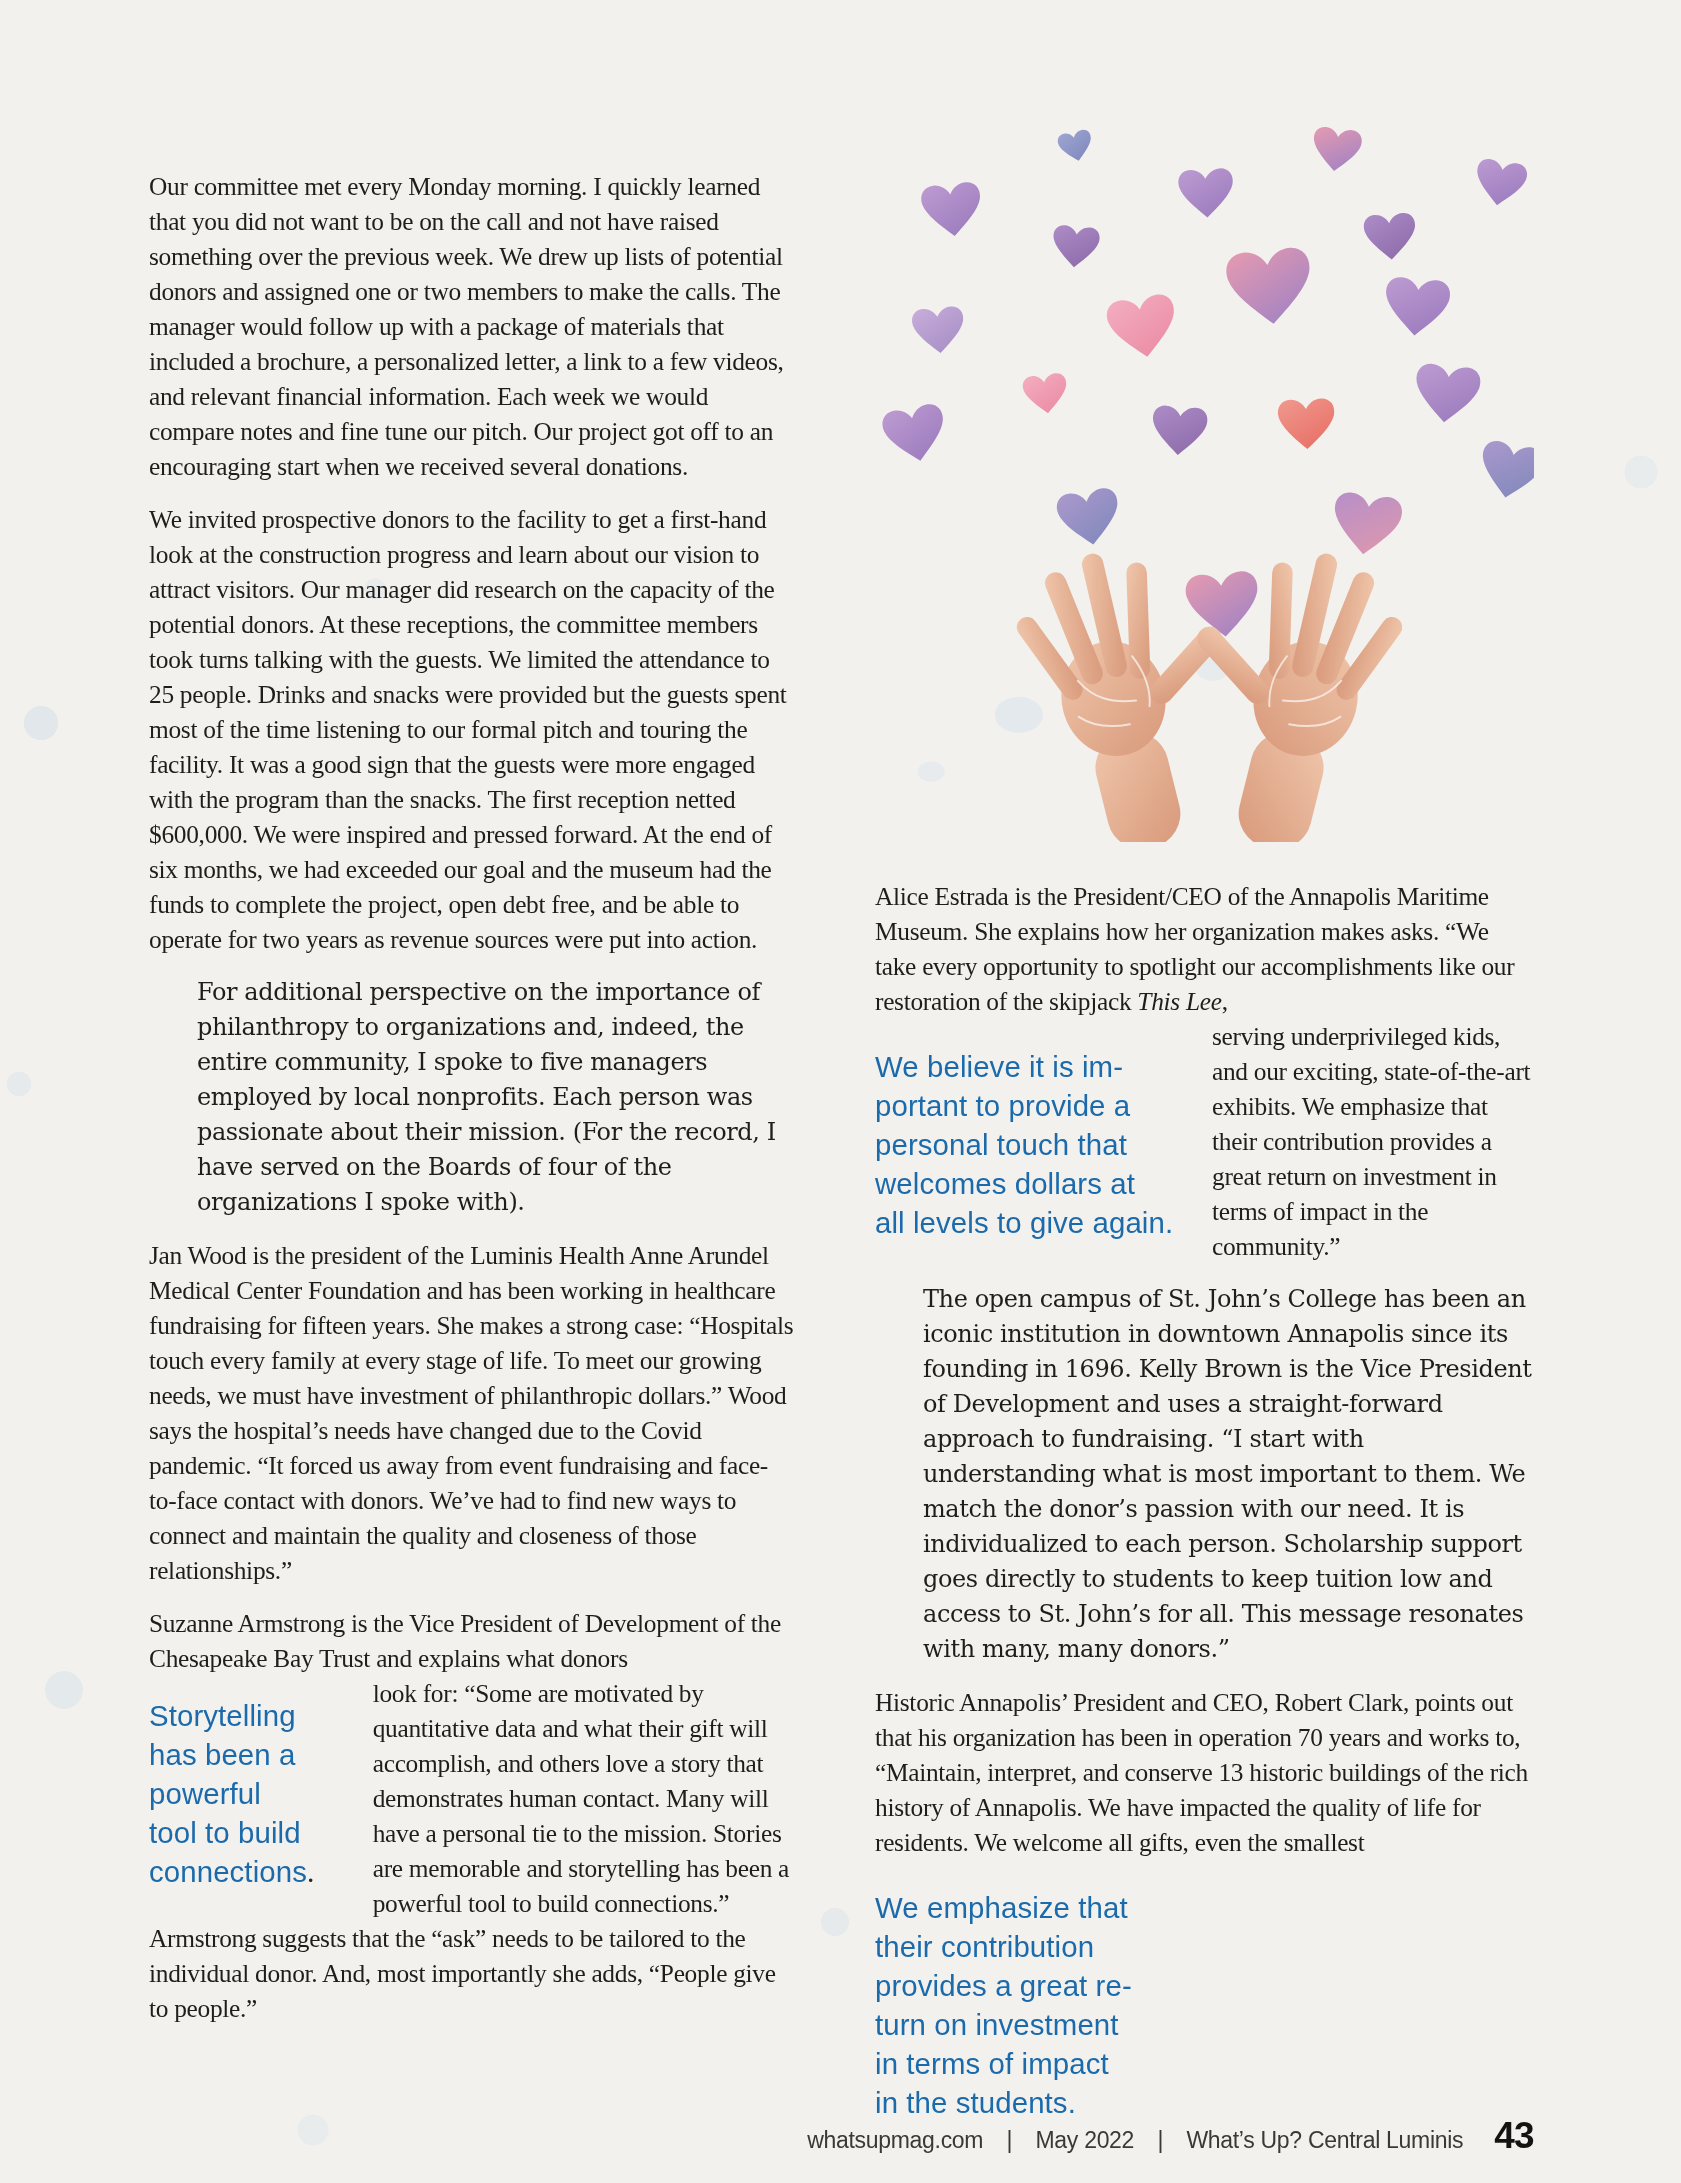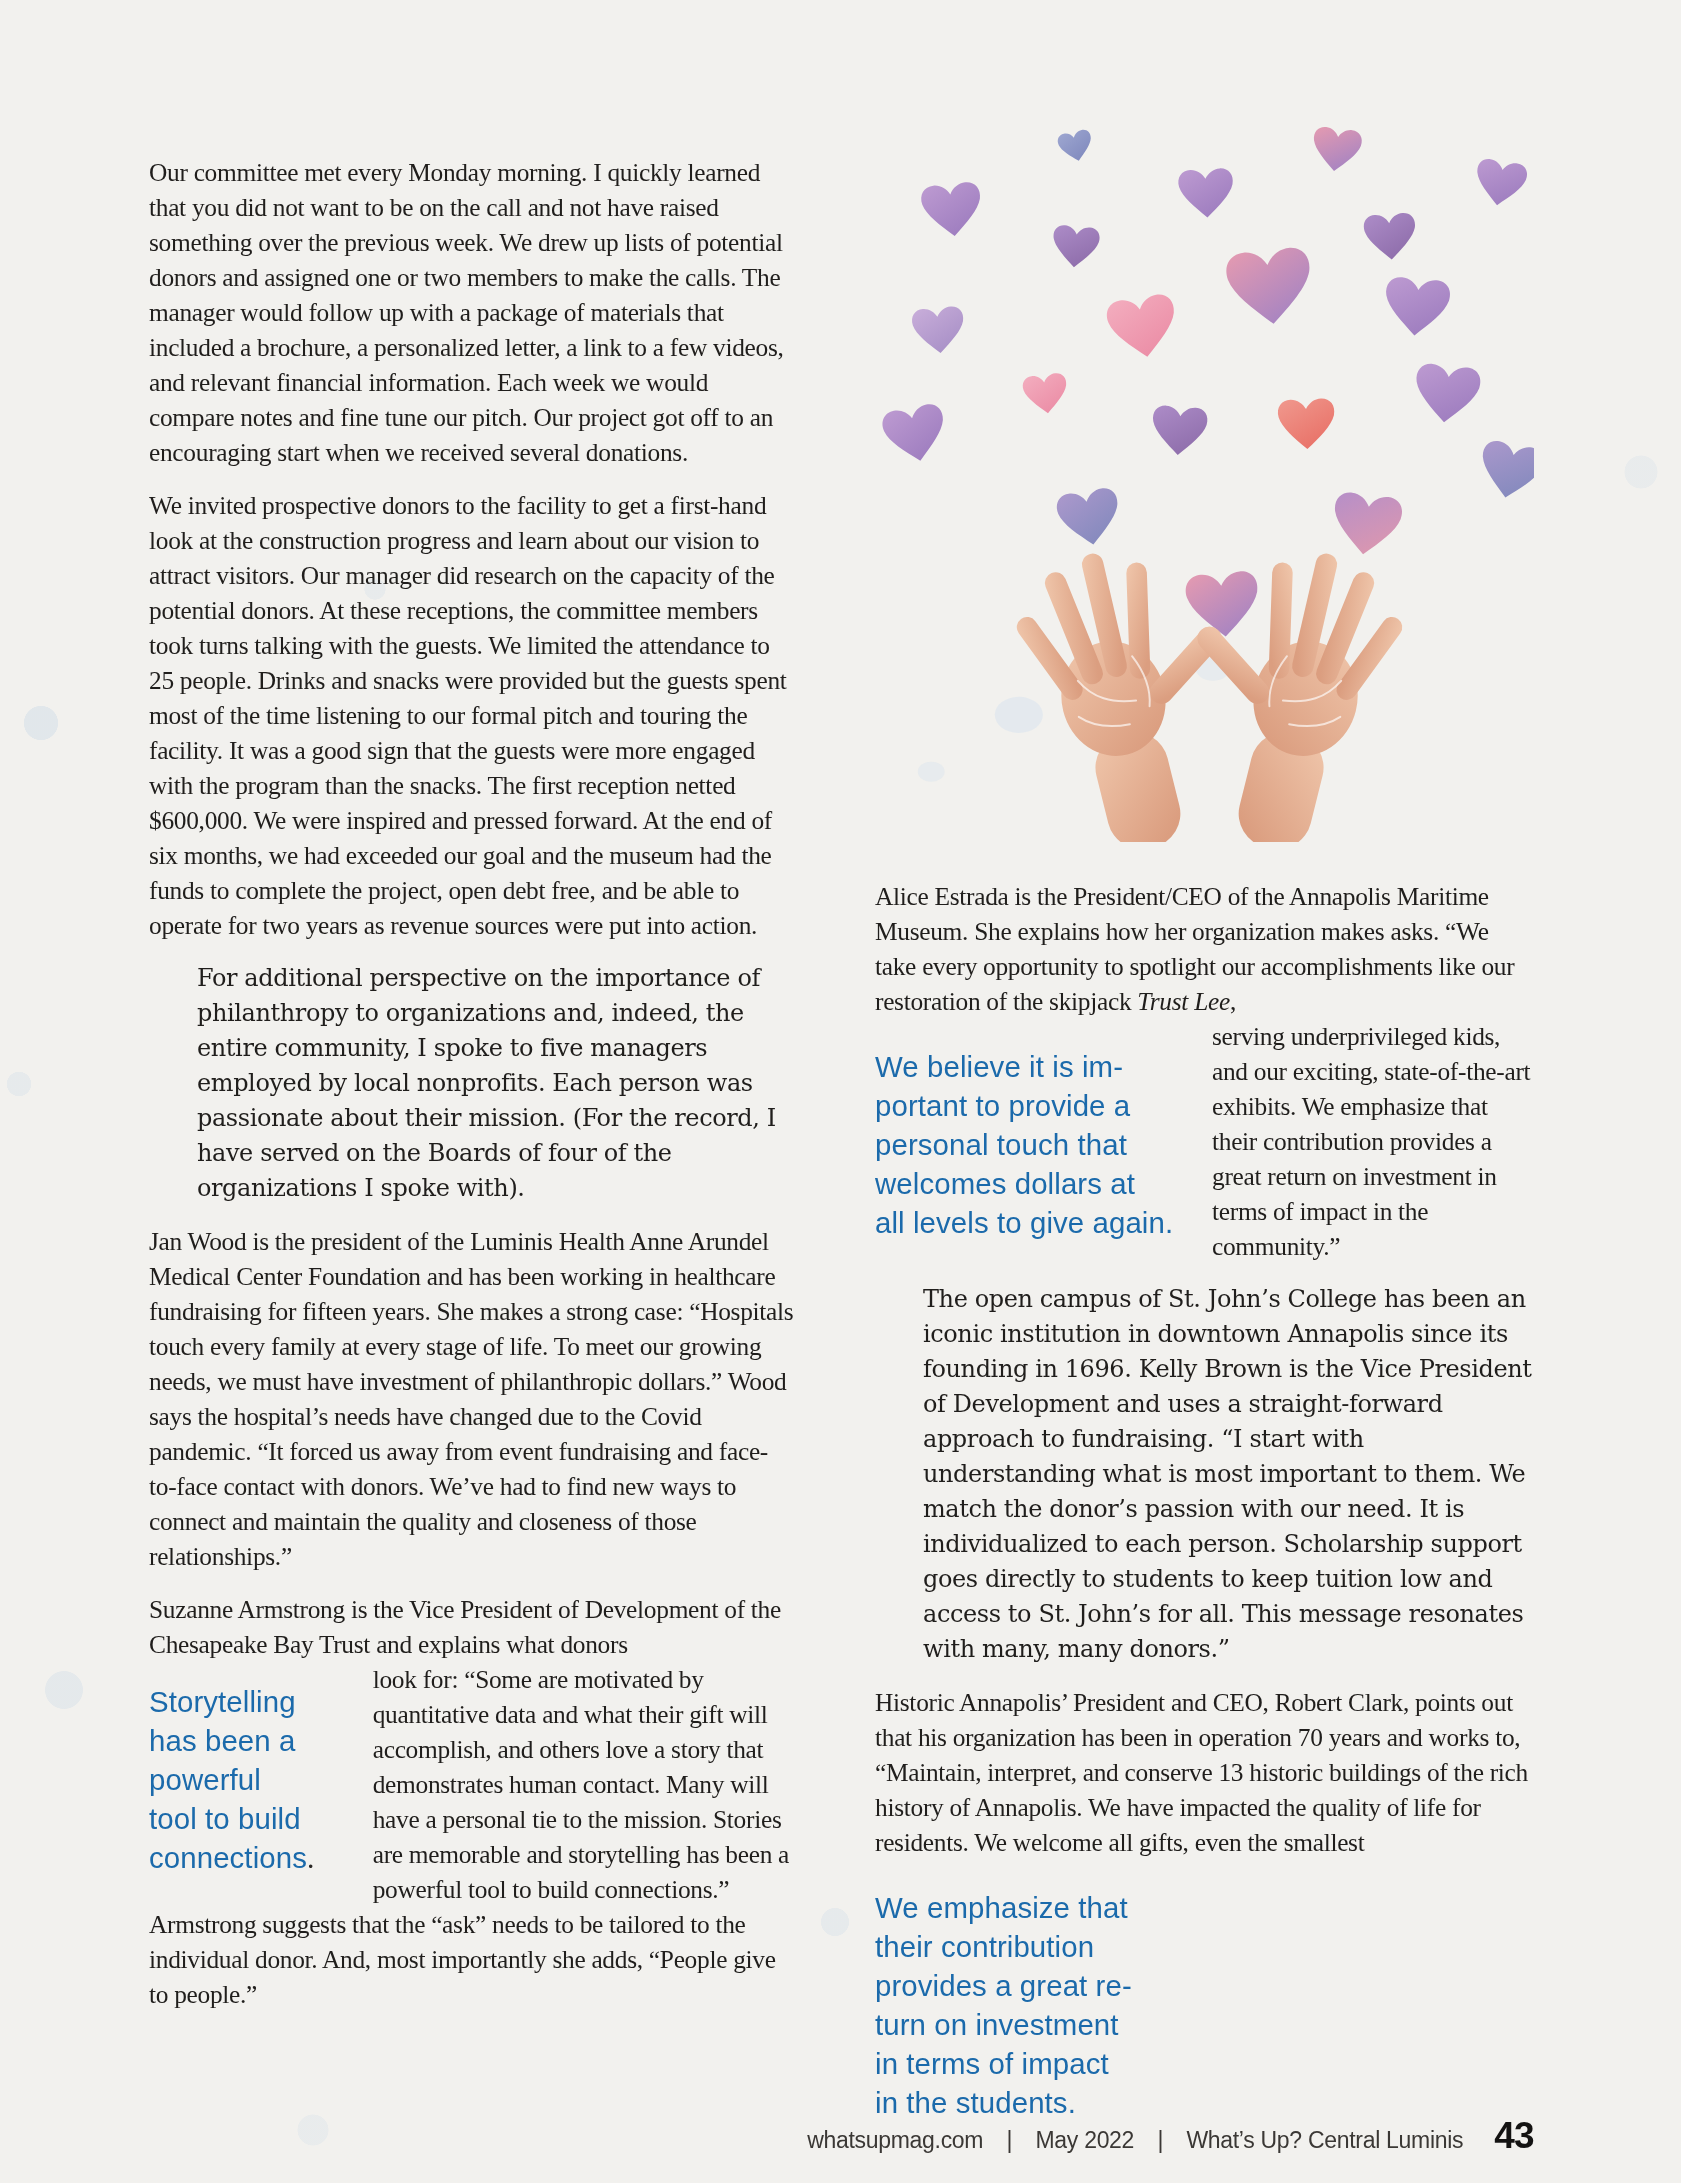--- a/index.html
+++ b/index.html
@@ -14,21 +14,21 @@
       radial-gradient(circle 31px at 64px 1690px, rgba(200,216,230,.32) 0 60%, rgba(200,216,230,0) 62%),
       radial-gradient(circle 23px at 835px 1922px, rgba(203,218,231,.30) 0 60%, rgba(203,218,231,0) 62%),
       radial-gradient(circle 25.4px at 313px 2130px, rgba(203,218,231,.24) 0 60%, rgba(203,218,231,0) 62%),
       radial-gradient(circle 27px at 1641px 472px, rgba(205,219,231,.25) 0 60%, rgba(205,219,231,0) 62%),
       radial-gradient(circle 17.4px at 375px 589px, rgba(205,219,231,.28) 0 60%, rgba(205,219,231,0) 62%);
     overflow:hidden;
     font-family:"Liberation Serif", serif;
     color:#201e1c;
   }
   .col{position:absolute;}
-  .col-left{left:149px;top:155px;width:646px;}
+  .col-left{left:149px;top:169px;width:646px;}
   .col-right{left:875px;top:106px;width:659px;}
   p.body{
     font-size:25.4px;line-height:35px;letter-spacing:-0.3px;
     margin:0 0 18px 0;text-align:left;
   }
   p.body.wide{
     font-family:"DejaVu Serif", serif;
     font-size:24px;letter-spacing:-0.4px;margin-left:48px;
   }
   p.body.joined{margin-bottom:0;}
@@ -172,21 +172,21 @@
           <use href="#heart-shape" fill="url(#g-purple)" opacity="0.96" transform="translate(855,430) rotate(6) scale(1) translate(-50,-45)"></use>
           <use href="#heart-shape" fill="url(#g-blue-purple)" opacity="0.96" transform="translate(950,545) rotate(11) scale(0.95) translate(-50,-45)"></use>
           <use href="#heart-shape" fill="url(#g-blue-purple)" opacity="0.96" transform="translate(320,615) rotate(-9) scale(0.95) translate(-50,-45)"></use>
           <use href="#heart-shape" fill="url(#g-purple-pink)" opacity="0.96" transform="translate(735,625) rotate(7) scale(1.05) translate(-50,-45)"></use>
           <use href="#heart-shape" fill="url(#g-pink-purple)" opacity="0.96" transform="translate(520,745) rotate(-5) scale(1.12) translate(-50,-45)"></use>
         </g>
       <use href="#hand" transform="translate(352,868) rotate(-14) scale(0.73)"></use>
       <use href="#hand" transform="translate(648,868) scale(-0.73,0.73) rotate(-14)"></use>
     </svg>
 
-    <p class="body joined"><span>Alice Estrada is the President/CEO of the Annapolis Maritime Museum. She explains how her organization makes asks. “We take every opportunity to spotlight our accomplishments like our restoration of the skipjack </span><i>Trust Lee</i><span>,</span></p>
+    <p class="body joined"><span>Alice Estrada is the President/CEO of the Annapolis Maritime Museum. She explains how her organization makes asks. “We take every opportunity to spotlight our accomplishments like our restoration of the skipjack </span><i>This Lee</i><span>,</span></p>
     <p class="body cont">
       <span class="pullquote pq-right">We believe it is im-
 portant to provide a
 personal touch that
 welcomes dollars at
 all levels to give again.</span><span>serving underprivileged kids, and our exciting, state-of-the-art exhibits. We emphasize that their contribution provides a great return on investment in terms of impact in the community.”</span>
     </p>
 
     <p class="body wide">The open campus of St. John’s College has been an iconic institution in downtown Annapolis since its founding in 1696. Kelly Brown is the Vice President of Development and uses a straight-forward approach to fundraising. “I start with understanding what is most important to them. We match the donor’s passion with our need. It is individualized to each person. Scholarship support goes directly to students to keep tuition low and access to St. John’s for all. This message resonates with many, many donors.”</p>
 

